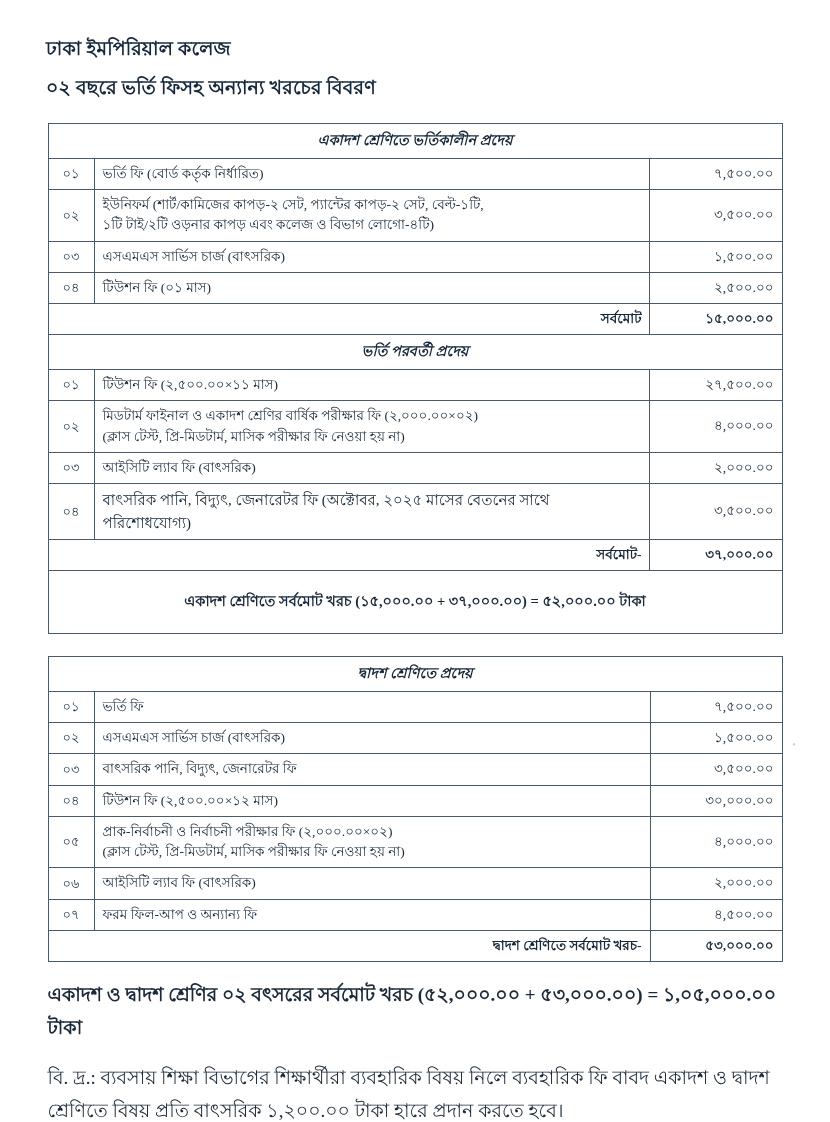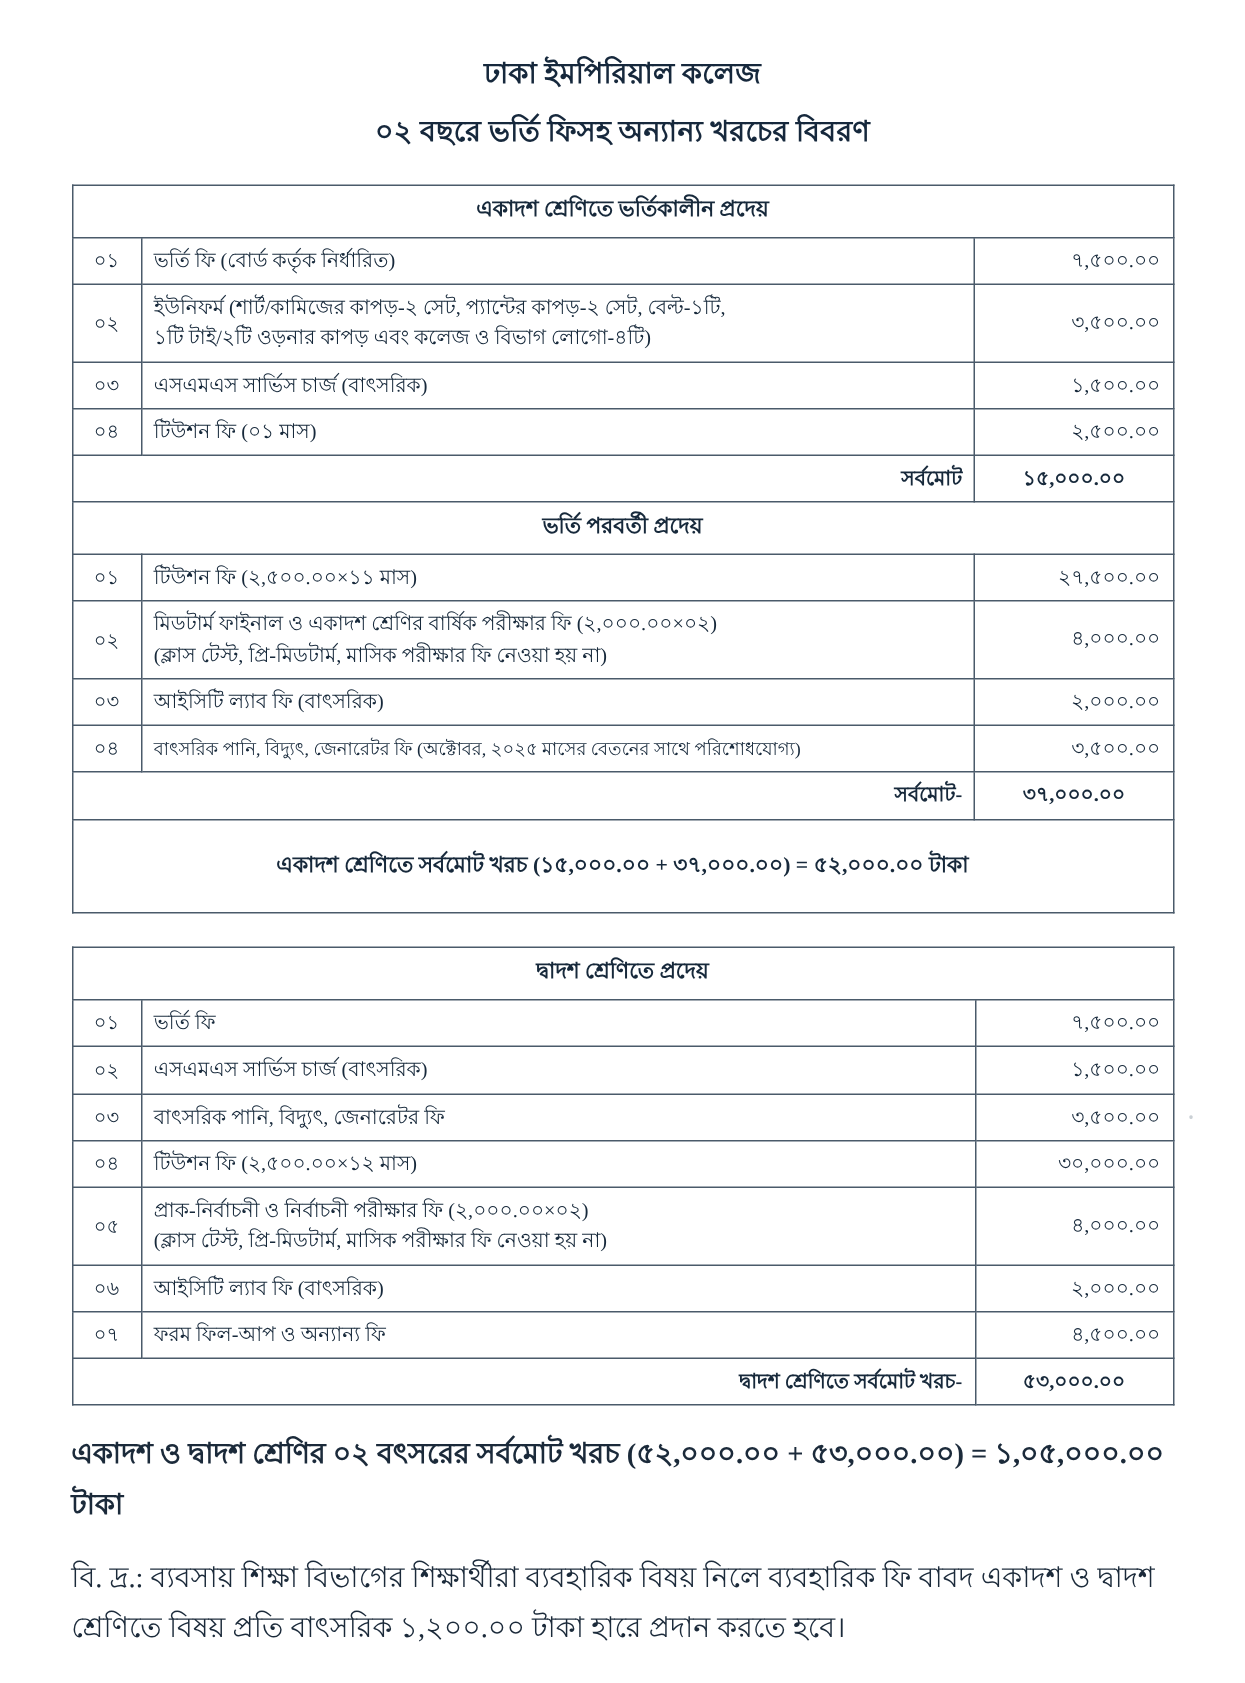--- a/index.html
+++ b/index.html
@@ -15,21 +15,21 @@
     position: relative;
     overflow: hidden;
   }
   .page {
     position: absolute;
     inset: 0;
     padding: 34px 46px 0 46px;
     box-sizing: border-box;
   }
   .header {
-    text-align: center;
+    text-align: left;
     margin-bottom: 18px;
   }
   .header .line {
     display: block;
     font-weight: bold;
     color: #16283c;
     letter-spacing: 0.2px;
   }
   .header .l1 { font-size: 19px; margin-bottom: 7px; }
   .header .l2 { font-size: 19px; margin-bottom: 7px; }
@@ -47,20 +47,21 @@
     padding: 5px 8px;
     vertical-align: middle;
     color: #17293b;
     line-height: 1.5;
   }
   .sec-head {
     text-align: center;
     font-weight: bold;
     font-size: 14.5px;
     padding: 6px 4px !important;
+    font-style: italic;
   }
   .c-sl {
     width: 46px;
     text-align: center;
     font-size: 13px;
   }
   .c-amt {
     width: 132px;
     text-align: right;
     font-size: 13.5px;
@@ -68,21 +69,21 @@
   .c-desc { }
   .desc2 {
     display: block;
   }
   .desc2 .l { display: block; }
   .total-label {
     text-align: right;
     font-weight: bold;
   }
   .total-amt {
-    text-align: center;
+    text-align: right;
     font-weight: bold;
   }
   .grand-row td {
     text-align: center;
     font-weight: bold;
     font-size: 14.5px;
     padding: 20px 4px !important;
   }
   .gap {
     height: 22px;
@@ -182,21 +183,21 @@
         </td>
         <td class="c-amt">৪,০০০.০০</td>
       </tr>
       <tr>
         <td class="c-sl">০৩</td>
         <td class="c-desc">আইসিটি ল্যাব ফি (বাৎসরিক)</td>
         <td class="c-amt">২,০০০.০০</td>
       </tr>
       <tr>
         <td class="c-sl">০৪</td>
-        <td class="c-desc" style="font-size:12px">বাৎসরিক পানি, বিদ্যুৎ, জেনারেটর ফি (অক্টোবর, ২০২৫ মাসের বেতনের সাথে পরিশোধযোগ্য)</td>
+        <td class="c-desc" style="font-size:15px">বাৎসরিক পানি, বিদ্যুৎ, জেনারেটর ফি (অক্টোবর, ২০২৫ মাসের বেতনের সাথে পরিশোধযোগ্য)</td>
         <td class="c-amt">৩,৫০০.০০</td>
       </tr>
       <tr>
         <td class="total-label" colspan="2">সর্বমোট-</td>
         <td class="c-amt total-amt">৩৭,০০০.০০</td>
       </tr>
       <tr class="grand-row">
         <td colspan="3">একাদশ শ্রেণিতে সর্বমোট খরচ (১৫,০০০.০০ + ৩৭,০০০.০০) = ৫২,০০০.০০ টাকা</td>
       </tr>
     </tbody>

